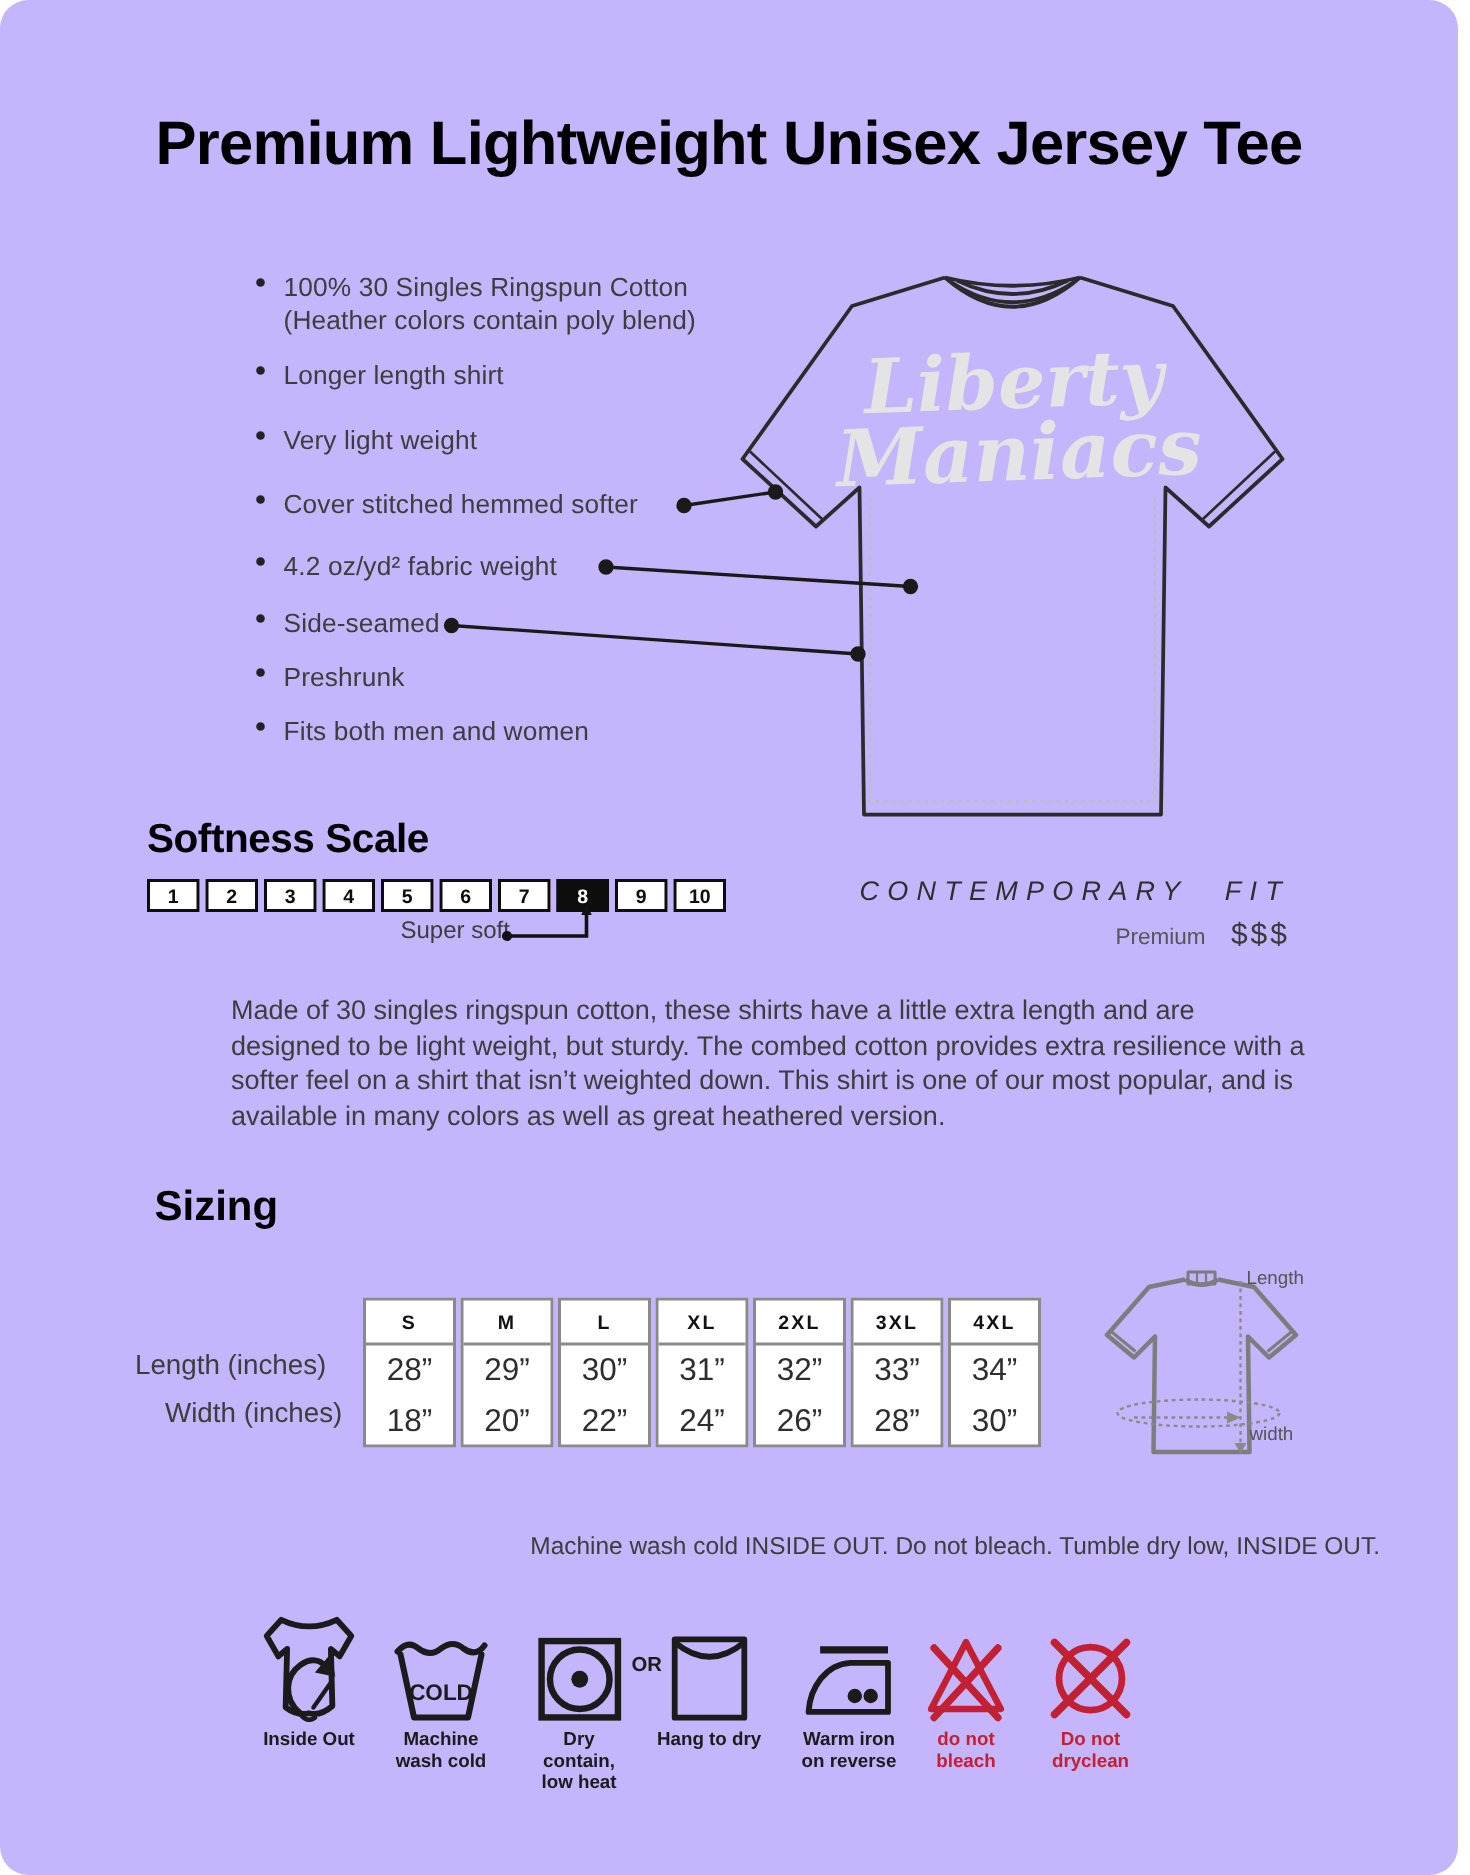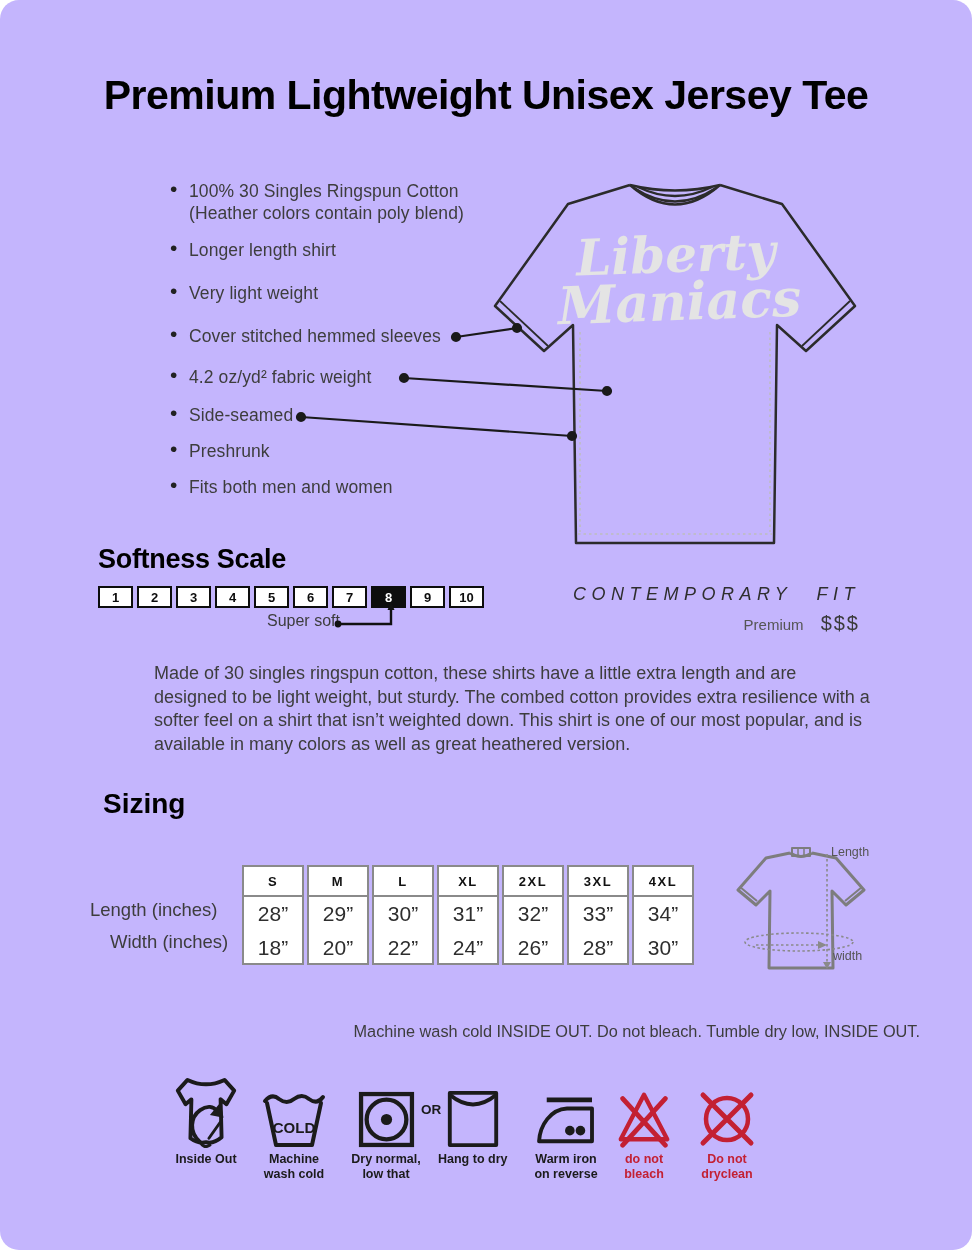--- a/index.html
+++ b/index.html
@@ -67,21 +67,21 @@
 <body>
 
 <div id="page">
 
   <h1 class="page-title">Premium Lightweight Unisex Jersey Tee</h1>
 
   <ul class="features">
     <li class="feature" style="top:180px">100% 30 Singles Ringspun Cotton (Heather colors contain poly blend)</li>
     <li class="feature" style="top:239px">Longer length shirt</li>
     <li class="feature" style="top:282px">Very light weight</li>
-    <li class="feature" style="top:325px">Cover stitched hemmed sleeves</li>
+    <li class="feature" style="top:325px">Cover stitched hemmed softer</li>
     <li class="feature" style="top:366px">4.2 oz/yd² fabric weight</li>
     <li class="feature" style="top:404px">Side-seamed</li>
     <li class="feature" style="top:440px">Preshrunk</li>
     <li class="feature" style="top:476px">Fits both men and women</li>
   </ul>
 
   <svg class="tshirt-svg" viewBox="0 0 630 400">
 
     <g transform="rotate(-2 396 130)">
       <text class="wm" x="397" y="112" font-size="50">Liberty</text>
@@ -241,21 +241,21 @@
   <div class="care-cell" style="left:351px">
     <div class="icon-box">
       <svg width="57" height="57" viewBox="0 0 56 56">
         <g stroke="#1b1b1b" stroke-width="4.2" fill="none">
           <rect x="3" y="3" width="50" height="50"></rect>
           <circle cx="28" cy="28" r="19.5"></circle>
         </g>
         <circle cx="28" cy="28" r="5.5" fill="#1b1b1b"></circle>
       </svg>
     </div>
-    <div class="care-label mw70">Dry normal, low that</div>
+    <div class="care-label mw70">Dry contain, low heat</div>
   </div>
 
   <div class="or-label">OR</div>
 
   <div class="care-cell" style="left:438px">
     <div class="icon-box">
       <svg width="54" height="58" viewBox="0 0 54 60">
         <g stroke="#1b1b1b" stroke-width="4" fill="none" stroke-linejoin="round">
           <rect x="3" y="3" width="48" height="54"></rect>
           <path d="M 3,5 Q 27,25 51,5"></path>

